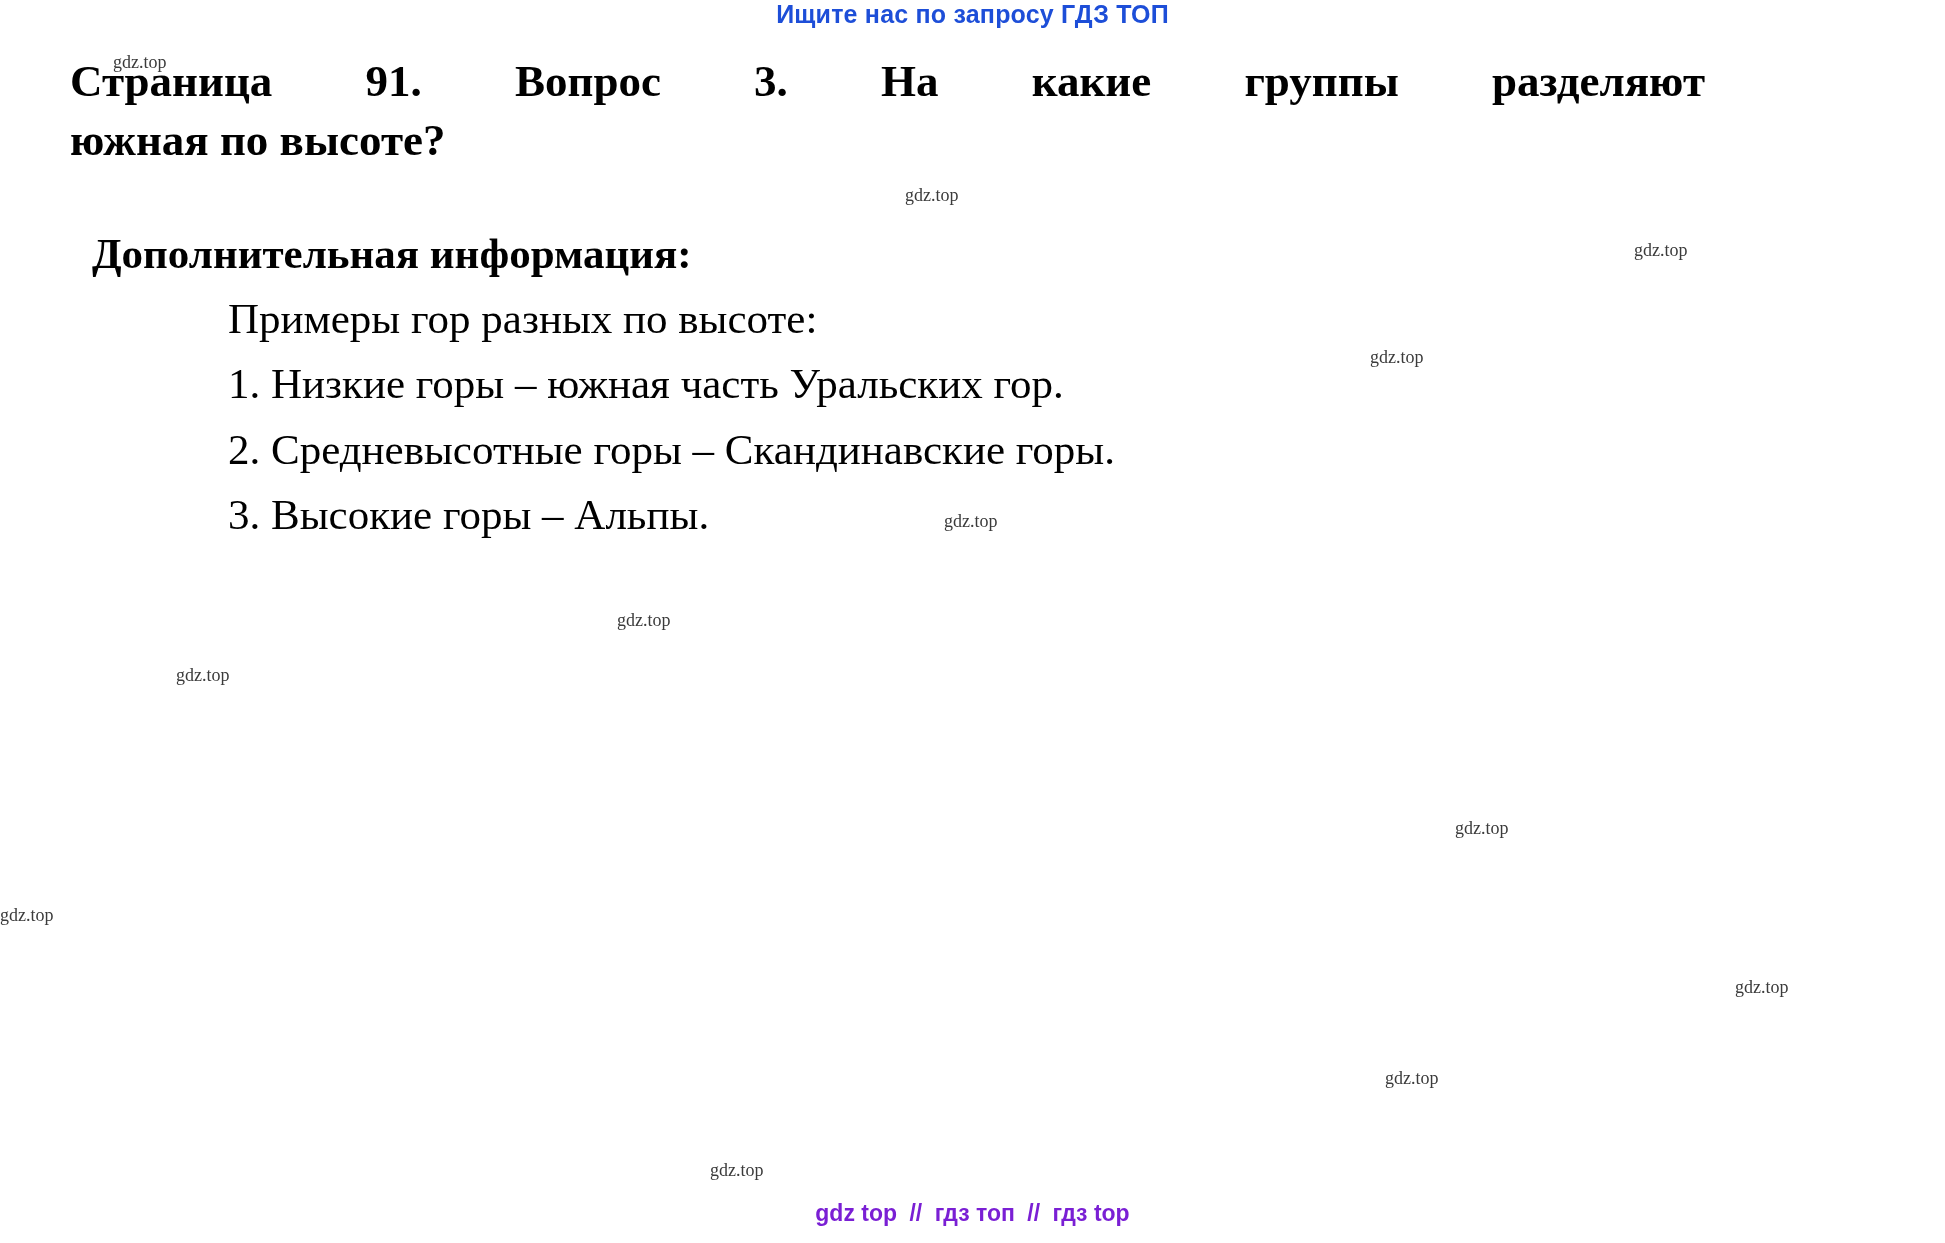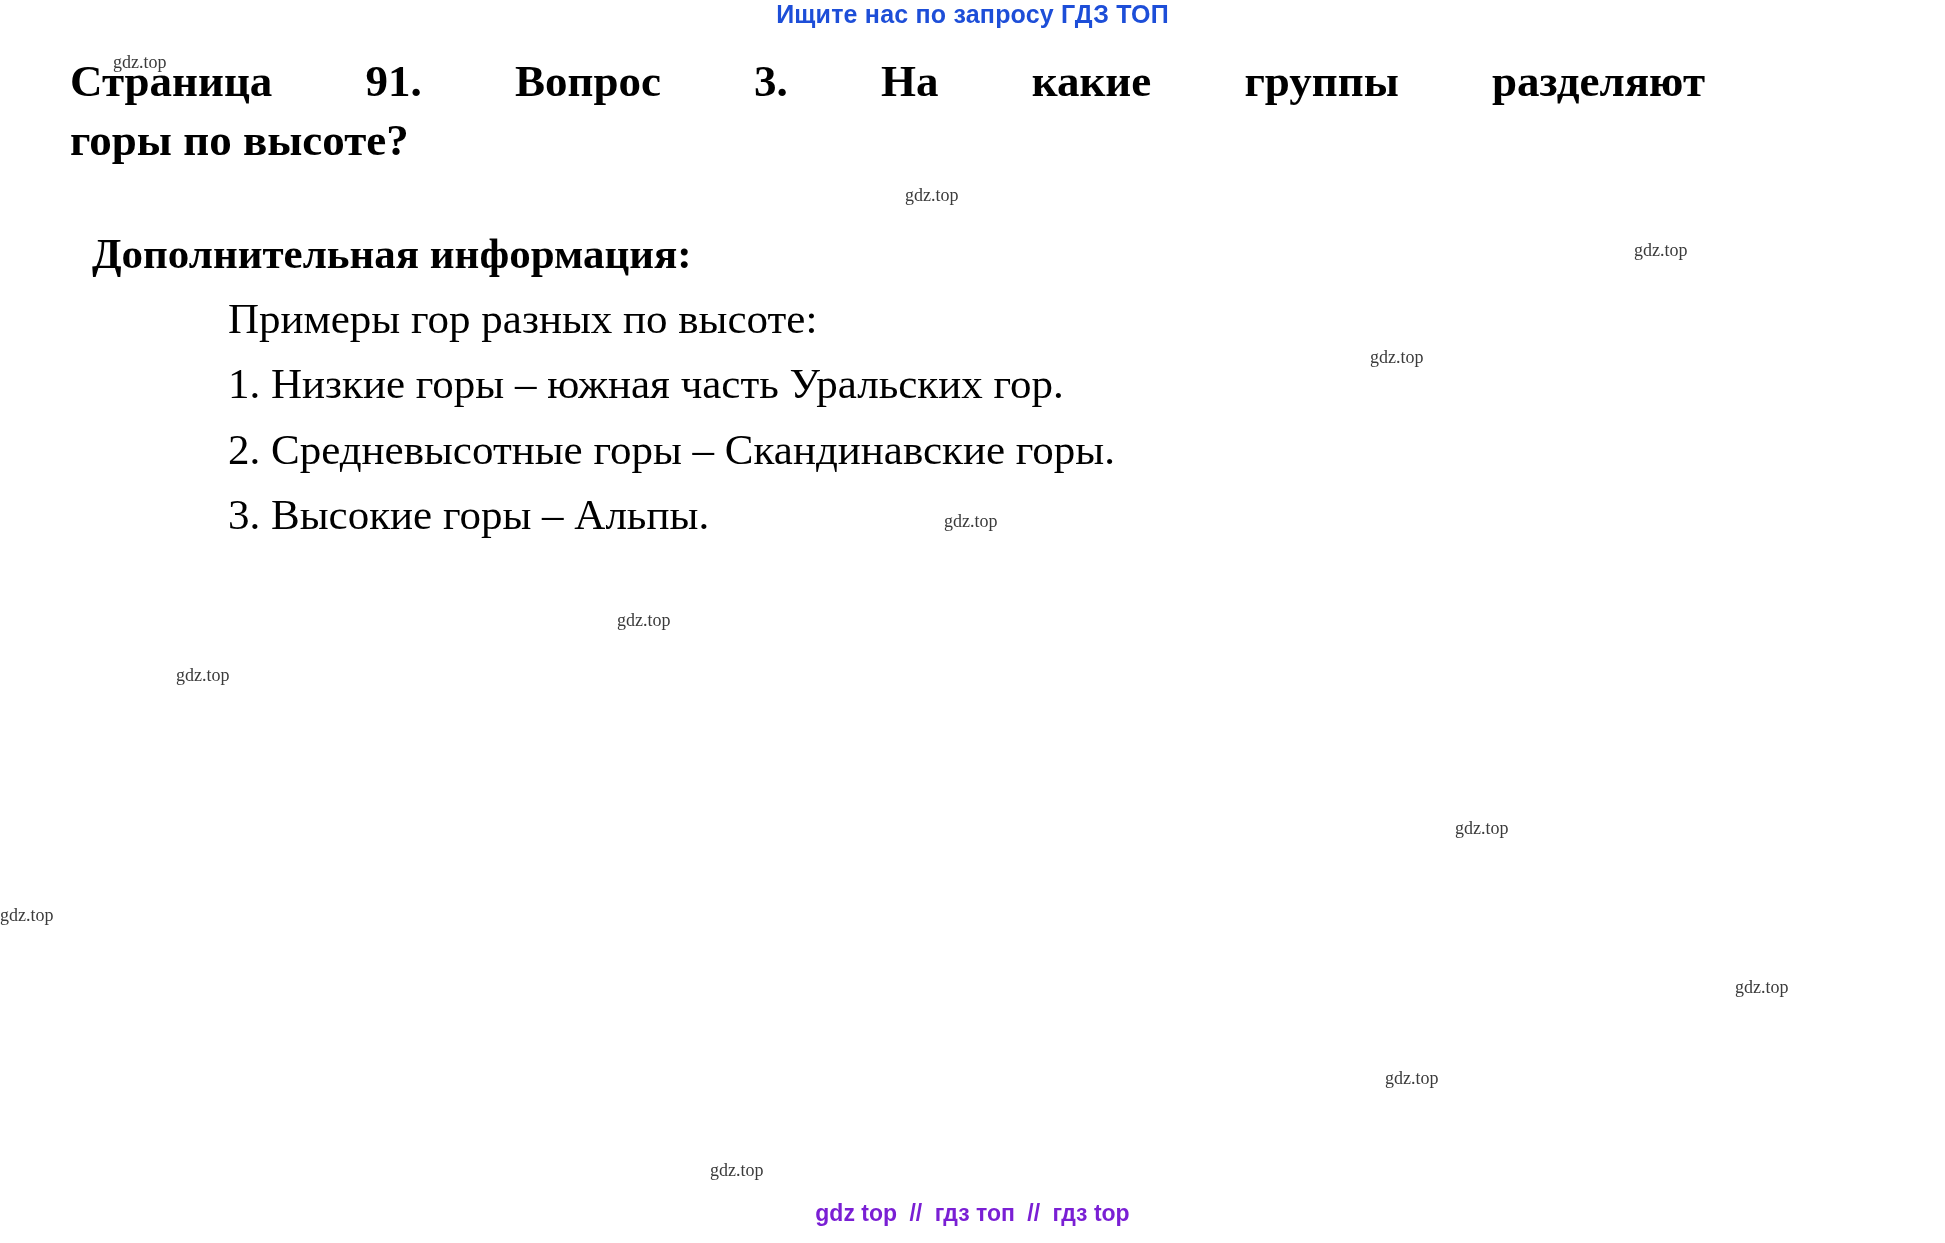--- a/index.html
+++ b/index.html
@@ -116,21 +116,21 @@
 </style>
 </head>
 <body>
 
 <div class="top-banner">Ищите нас по запросу ГДЗ ТОП</div>
 
 <div class="doc">
 
   <div class="q-block">
     <span class="q-line1">Страница 91. Вопрос 3. На какие группы разделяют</span>
-    <span class="q-line2">горы по высоте?</span>
+    <span class="q-line2">южная по высоте?</span>
   </div>
 
 
   <div class="subhead">Дополнительная информация:</div>
 
   <ul class="examples">
     <li>Примеры гор разных по высоте:</li>
     <li>1. Низкие горы – южная часть Уральских гор.</li>
     <li>2. Средневысотные горы – Скандинавские горы.</li>
     <li>3. Высокие горы – Альпы.</li>

